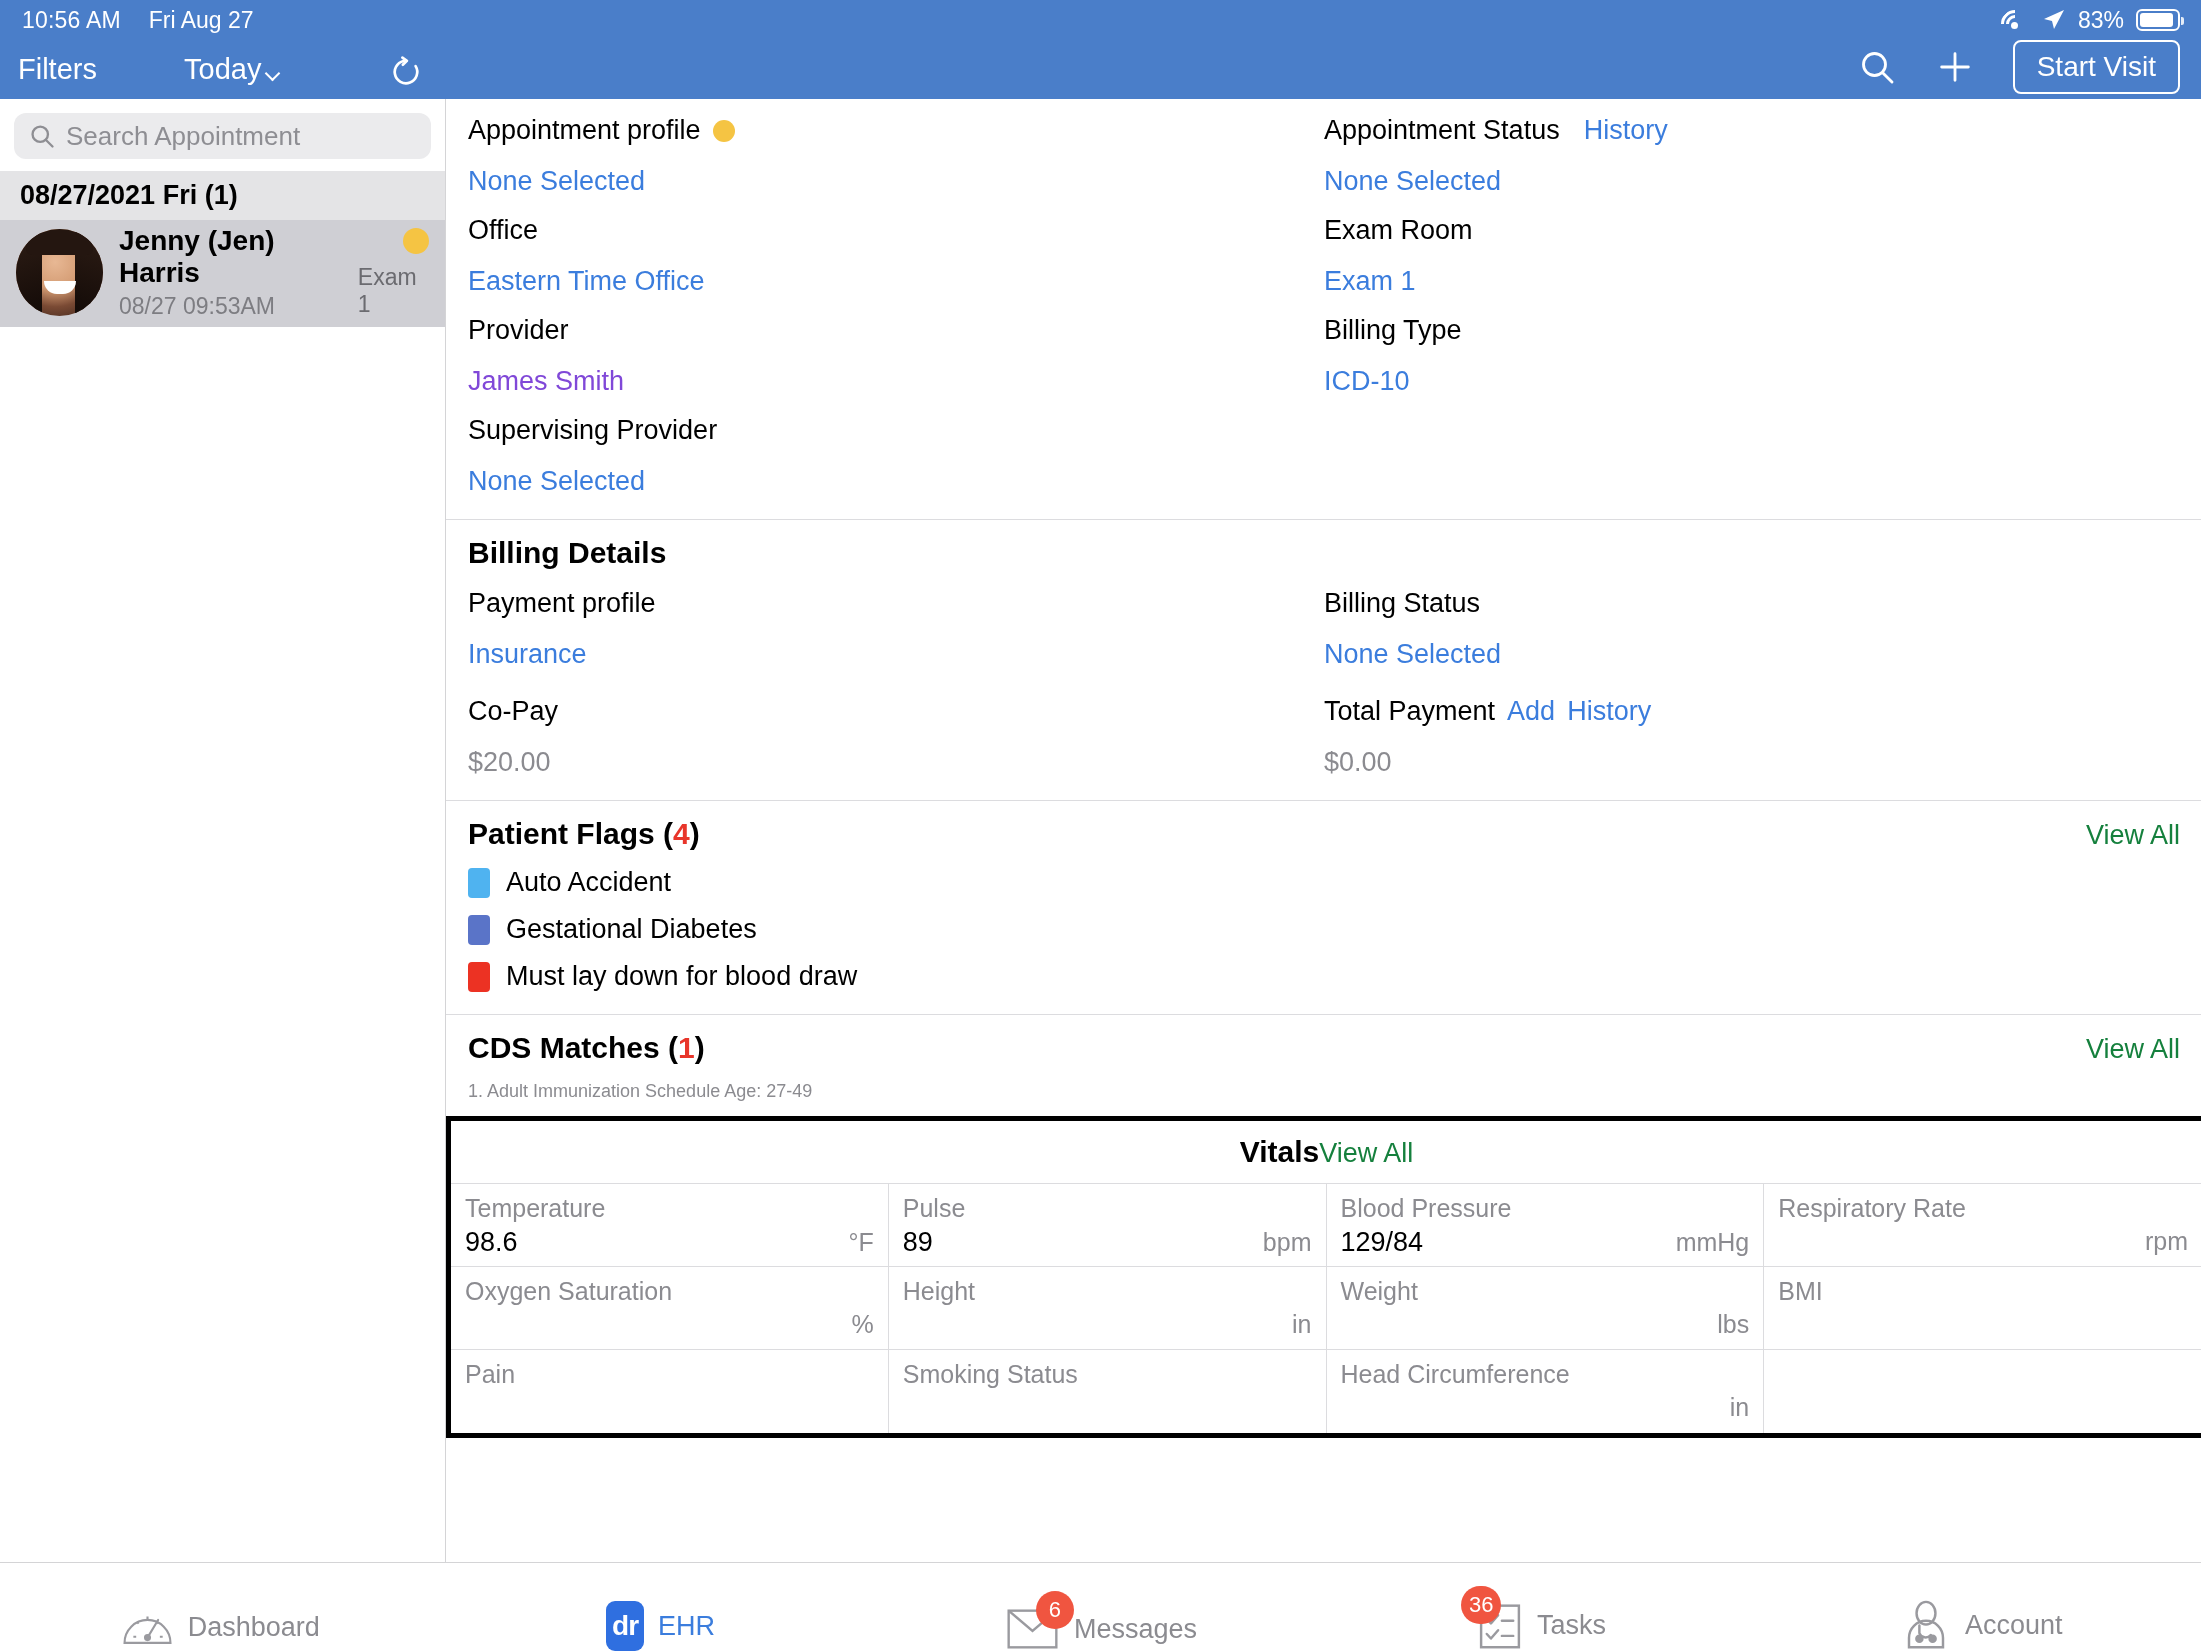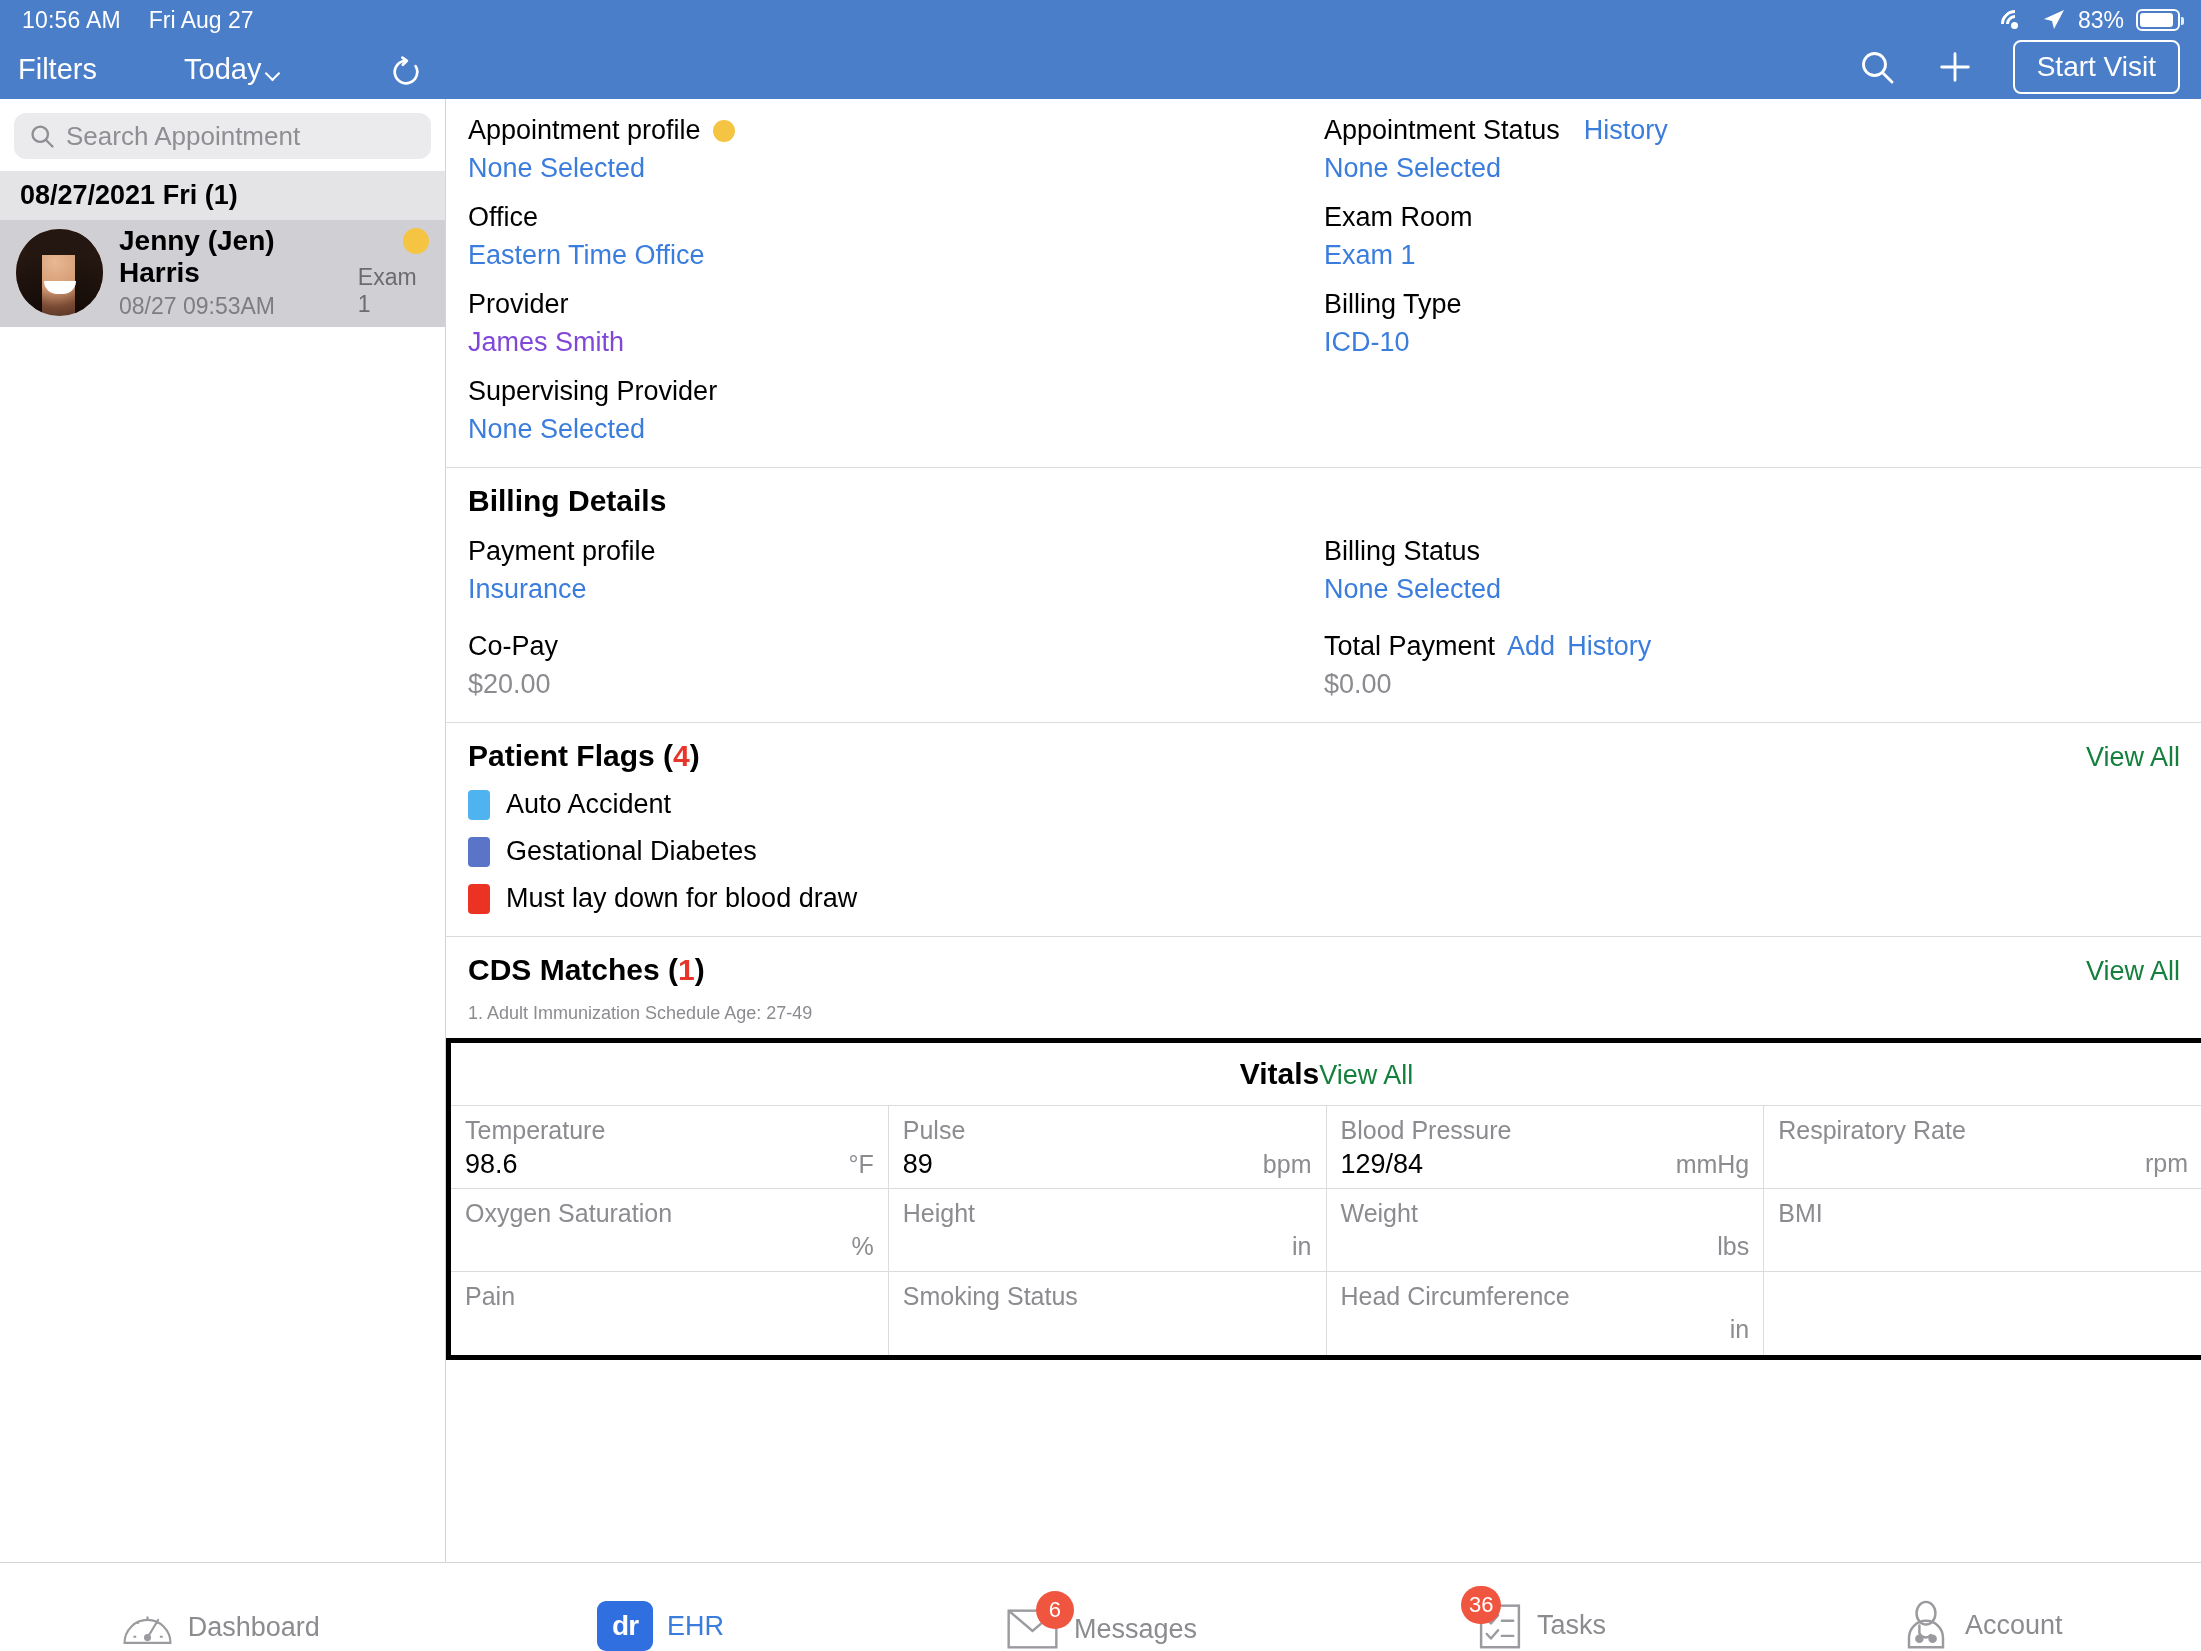--- a/index.html
+++ b/index.html
@@ -97,21 +97,21 @@
   .appt-room { font-size: 23px; color: #6b6b70; }
 
   
   .sec { padding: 0 22px; border-bottom: 1px solid #dcdcdf; }
   .sec-inner { padding: 16px 0 22px 0; }
   .two-col { display:flex; }
   .col { width: 50%; }
   .field { margin-bottom: 18px; }
   .field:last-child { margin-bottom: 0; }
   .f-label { font-size: 27px; color:#000; display:flex; align-items:center; gap: 12px; }
-  .f-value { font-size: 27px; color:#3b7ddd; margin-top: 7px; }
+  .f-value { font-size: 27px; color:#3b7ddd; margin-top: 20px; }
   .f-value.purple { color: #8048d8; }
   .f-value.gray { color: #8b8b90; }
   .link { color:#3b7ddd; cursor:pointer; }
   .dot-sm { width:22px;height:22px;border-radius:50%;background:#f5c443; display:inline-block;}
 
   .sec-title { font-size: 30px; font-weight: bold; color:#000; }
   .sec-head { display:flex; align-items:baseline; justify-content: space-between; }
   .view-all { font-size: 27px; color:#15803d; cursor:pointer;}
   .red { color:#e8352a; }
 
@@ -141,21 +141,21 @@
 
   
   .tabbar {
     height: 89px; flex: 0 0 89px; background:#fff; border-top: 1px solid #d4d4d6;
     display:flex; align-items:flex-end;
   }
   .tab { flex:1; display:flex; align-items:center; justify-content:center; gap: 14px; cursor:pointer; position:relative;}
   .tab-label { font-size: 27px; color: #8b8b90; }
   .tab-label.active { color:#3b7ddd; }
   .ehr-badge {
-    width: 56px; height: 50px; background:#2f6fe0; border-radius: 9px; color:#fff;
+    width: 38px; height: 50px; background:#2f6fe0; border-radius: 9px; color:#fff;
     font-size: 28px; font-weight:bold; display:flex; align-items:center; justify-content:center;
     letter-spacing:-1px;
   }
   .badge-count {
     position:absolute; background:#f05540; color:#fff; border-radius: 989px;
     font-size: 22px; min-width: 38px; height: 38px; display:flex; align-items:center;
     justify-content:center; padding: 0 8px; font-weight: 400;
   }
 </style>
 </head>

